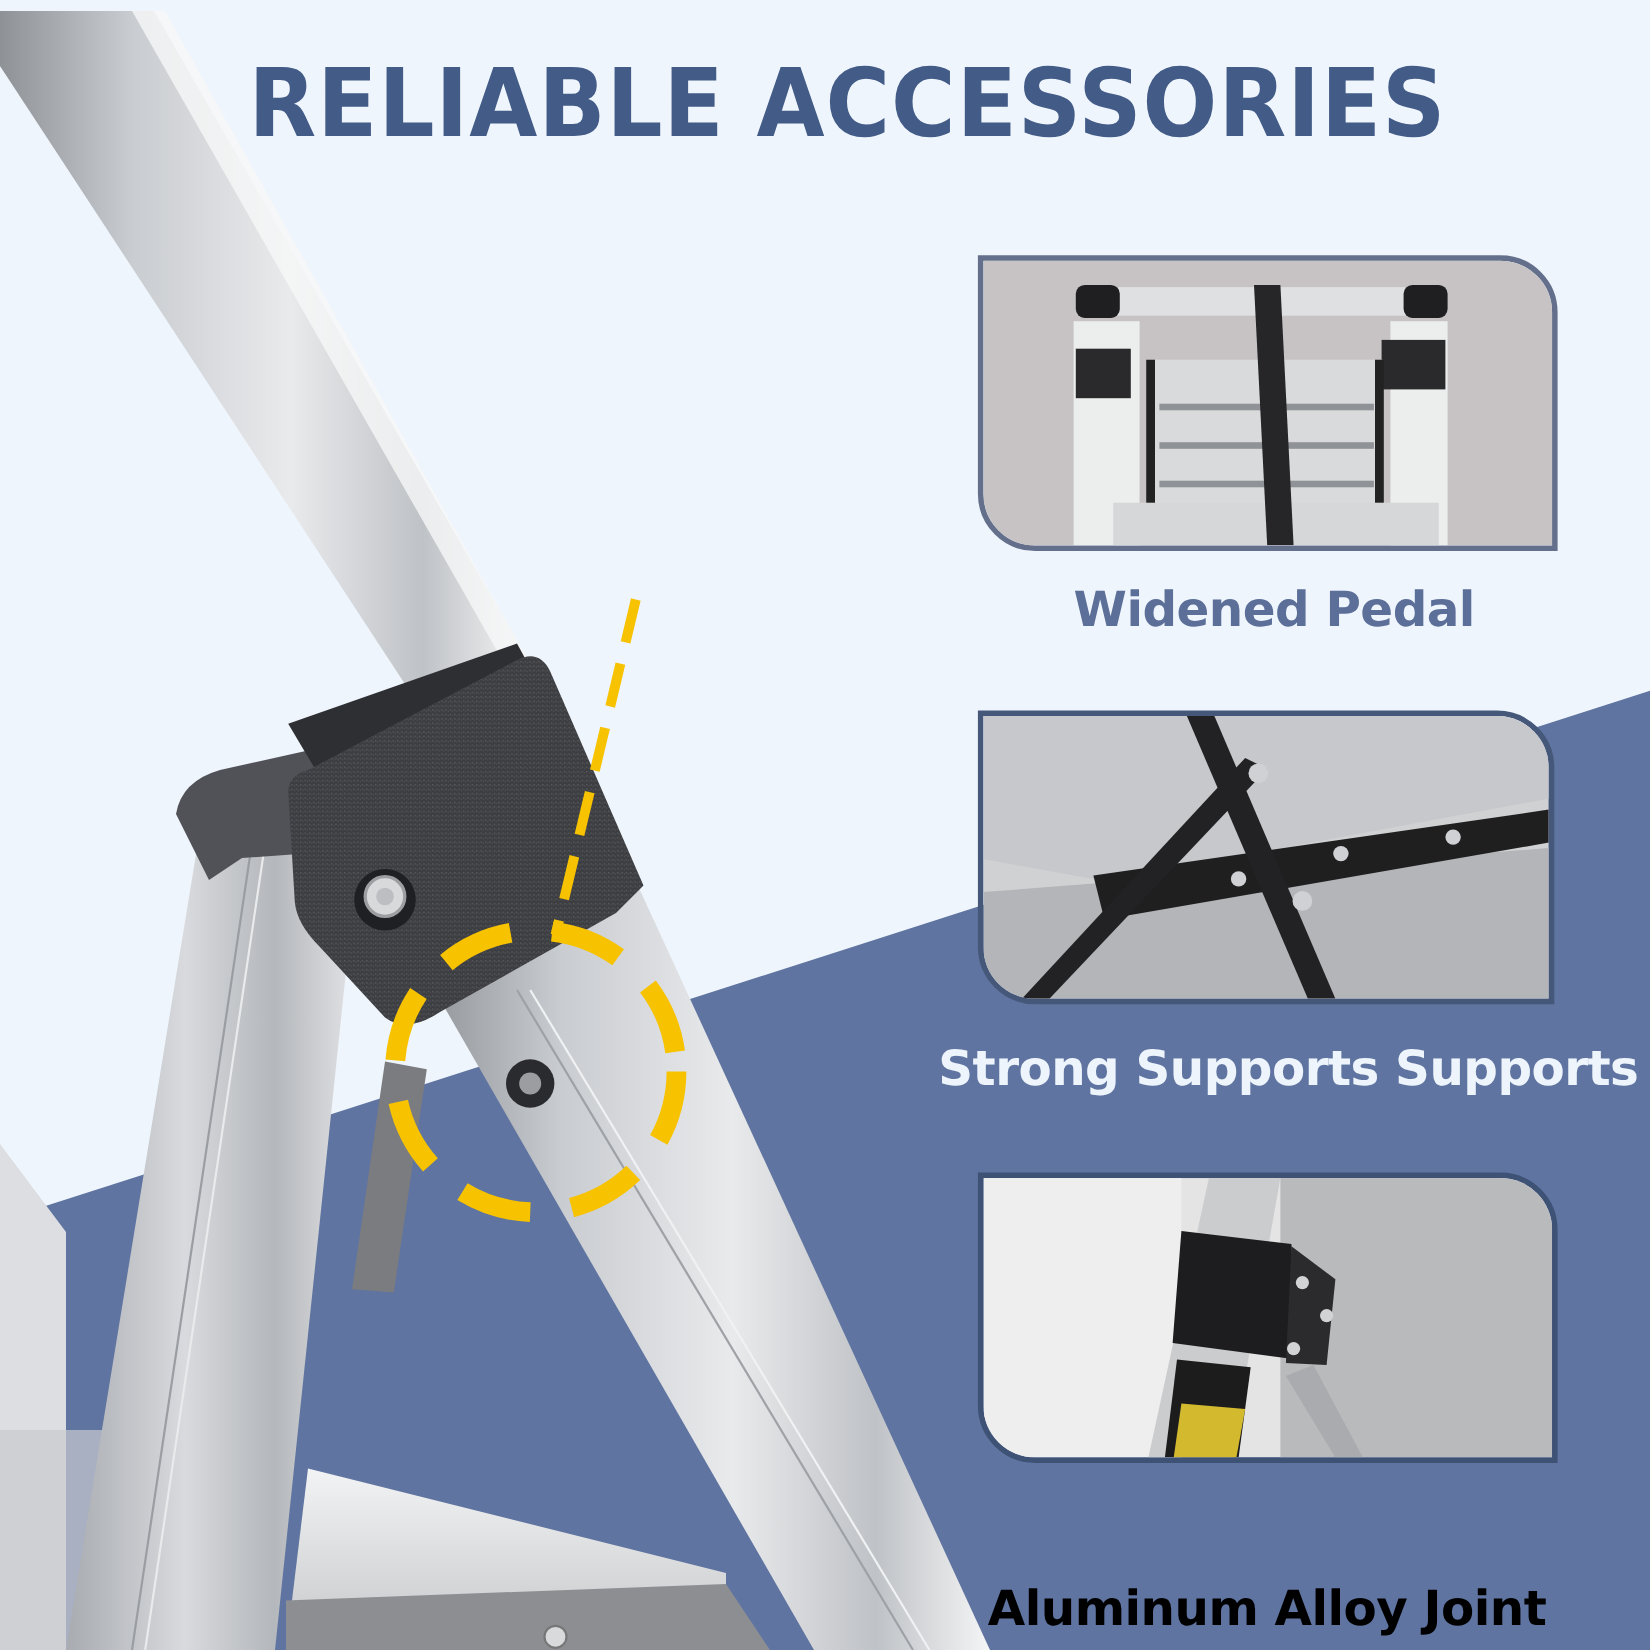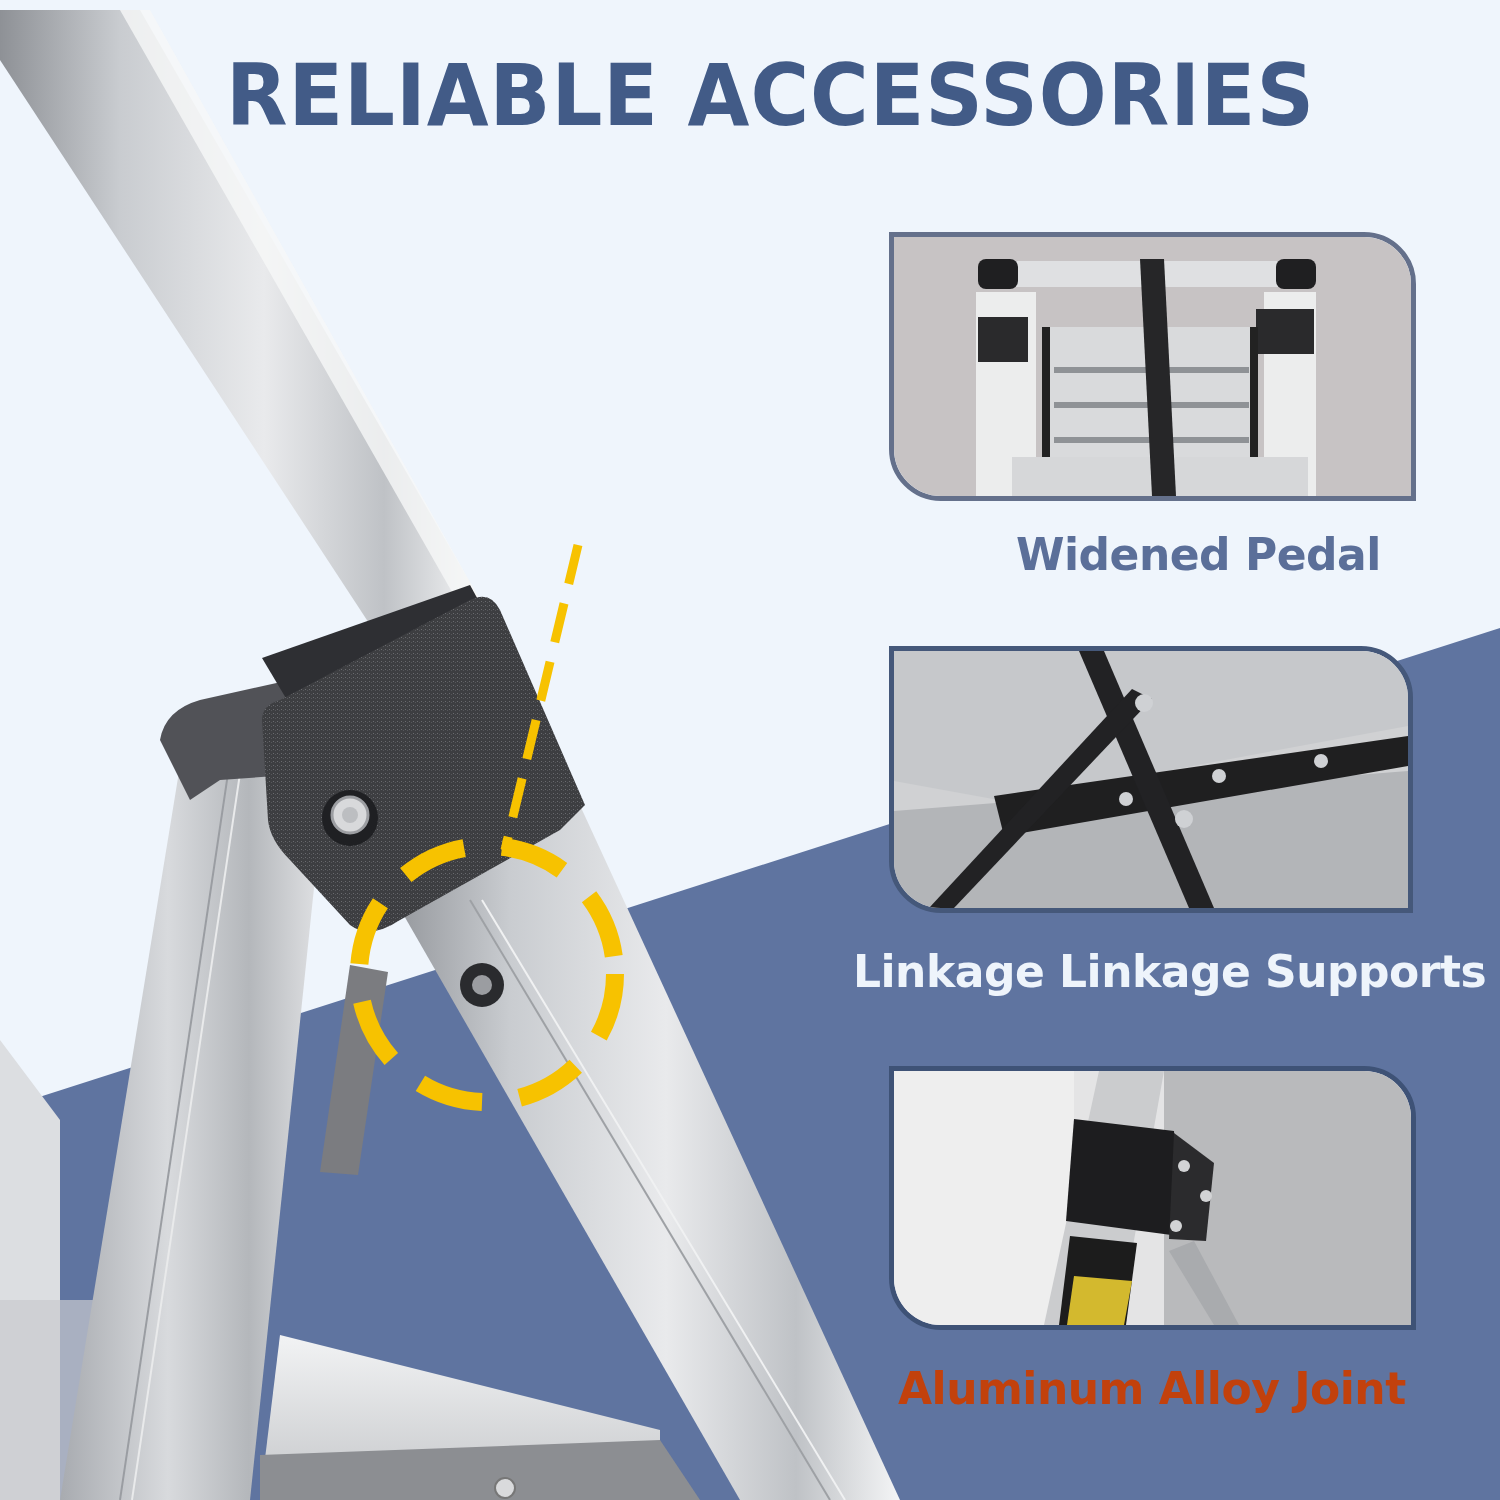--- a/index.html
+++ b/index.html
@@ -32,23 +32,23 @@
   }
   .card-pedal   { top: 232px; height: 269px; border-color: #64708b; }
   .card-linkage { top: 646px; height: 267px; width: 524px; border-color: #45587a; }
   .card-joint   { top: 1066px; height: 264px; border-color: #3e5276; }
   .feature-card svg { display: block; width: 100%; height: 100%; }
 
   .feature-label {
     position: absolute; font-weight: bold; font-size: 44px; line-height: 1; white-space: nowrap;
     font-family: "DejaVu Sans", sans-serif; letter-spacing: -0.5px;
   }
-  .label-pedal   { left: 1016px; top: 533px; color: #5b6f99; }
+  .label-pedal   { left: 976px; top: 533px; color: #5b6f99; }
   .label-linkage { left: 853px; top: 950px; color: #eef4fb; }
-  .label-joint   { left: 898px; top: 1367px; color: #c2410c; }
+  .label-joint   { left: 898px; top: 1441px; color: #000000; }
 </style>
 </head>
 <body>
 
 <div class="stage">
 
   <svg class="bg-svg" width="1500" height="1500" viewBox="0 0 1500 1500">
     <defs>
       <linearGradient id="rail" x1="0" y1="0" x2="1" y2="0">
         <stop offset="0" stop-color="#8e9196"></stop>
@@ -155,21 +155,21 @@
       <polygon points="185,0 210,0 320,257 295,257" fill="#222224"></polygon>
       <polygon points="238,38 258,48 60,257 35,257" fill="#222224"></polygon>
 
       <circle cx="250" cy="52" r="9" fill="#cfd1d4"></circle>
       <circle cx="232" cy="148" r="7" fill="#cfd1d4"></circle>
       <circle cx="290" cy="168" r="9" fill="#cfd1d4"></circle>
       <circle cx="325" cy="125" r="7" fill="#cfd1d4"></circle>
       <circle cx="427" cy="110" r="7" fill="#cfd1d4"></circle>
     </svg>
   </div>
-  <div class="feature-label label-linkage">Linkage Linkage Supports</div>
+  <div class="feature-label label-linkage">Strong Supports Supports</div>
 
   <div class="feature-card card-joint">
     <svg viewBox="0 0 517 254" preserveAspectRatio="none">
       <rect width="517" height="254" fill="#e4e4e5"></rect>
       <rect x="0" y="0" width="180" height="254" fill="#eeeeee"></rect>
       <rect x="270" y="0" width="247" height="254" fill="#b9babc"></rect>
 
       <polygon points="205,0 270,0 225,254 150,254" fill="#cbccce"></polygon>
       <polygon points="275,180 300,170 345,254 320,254" fill="#a9abae"></polygon>
 

